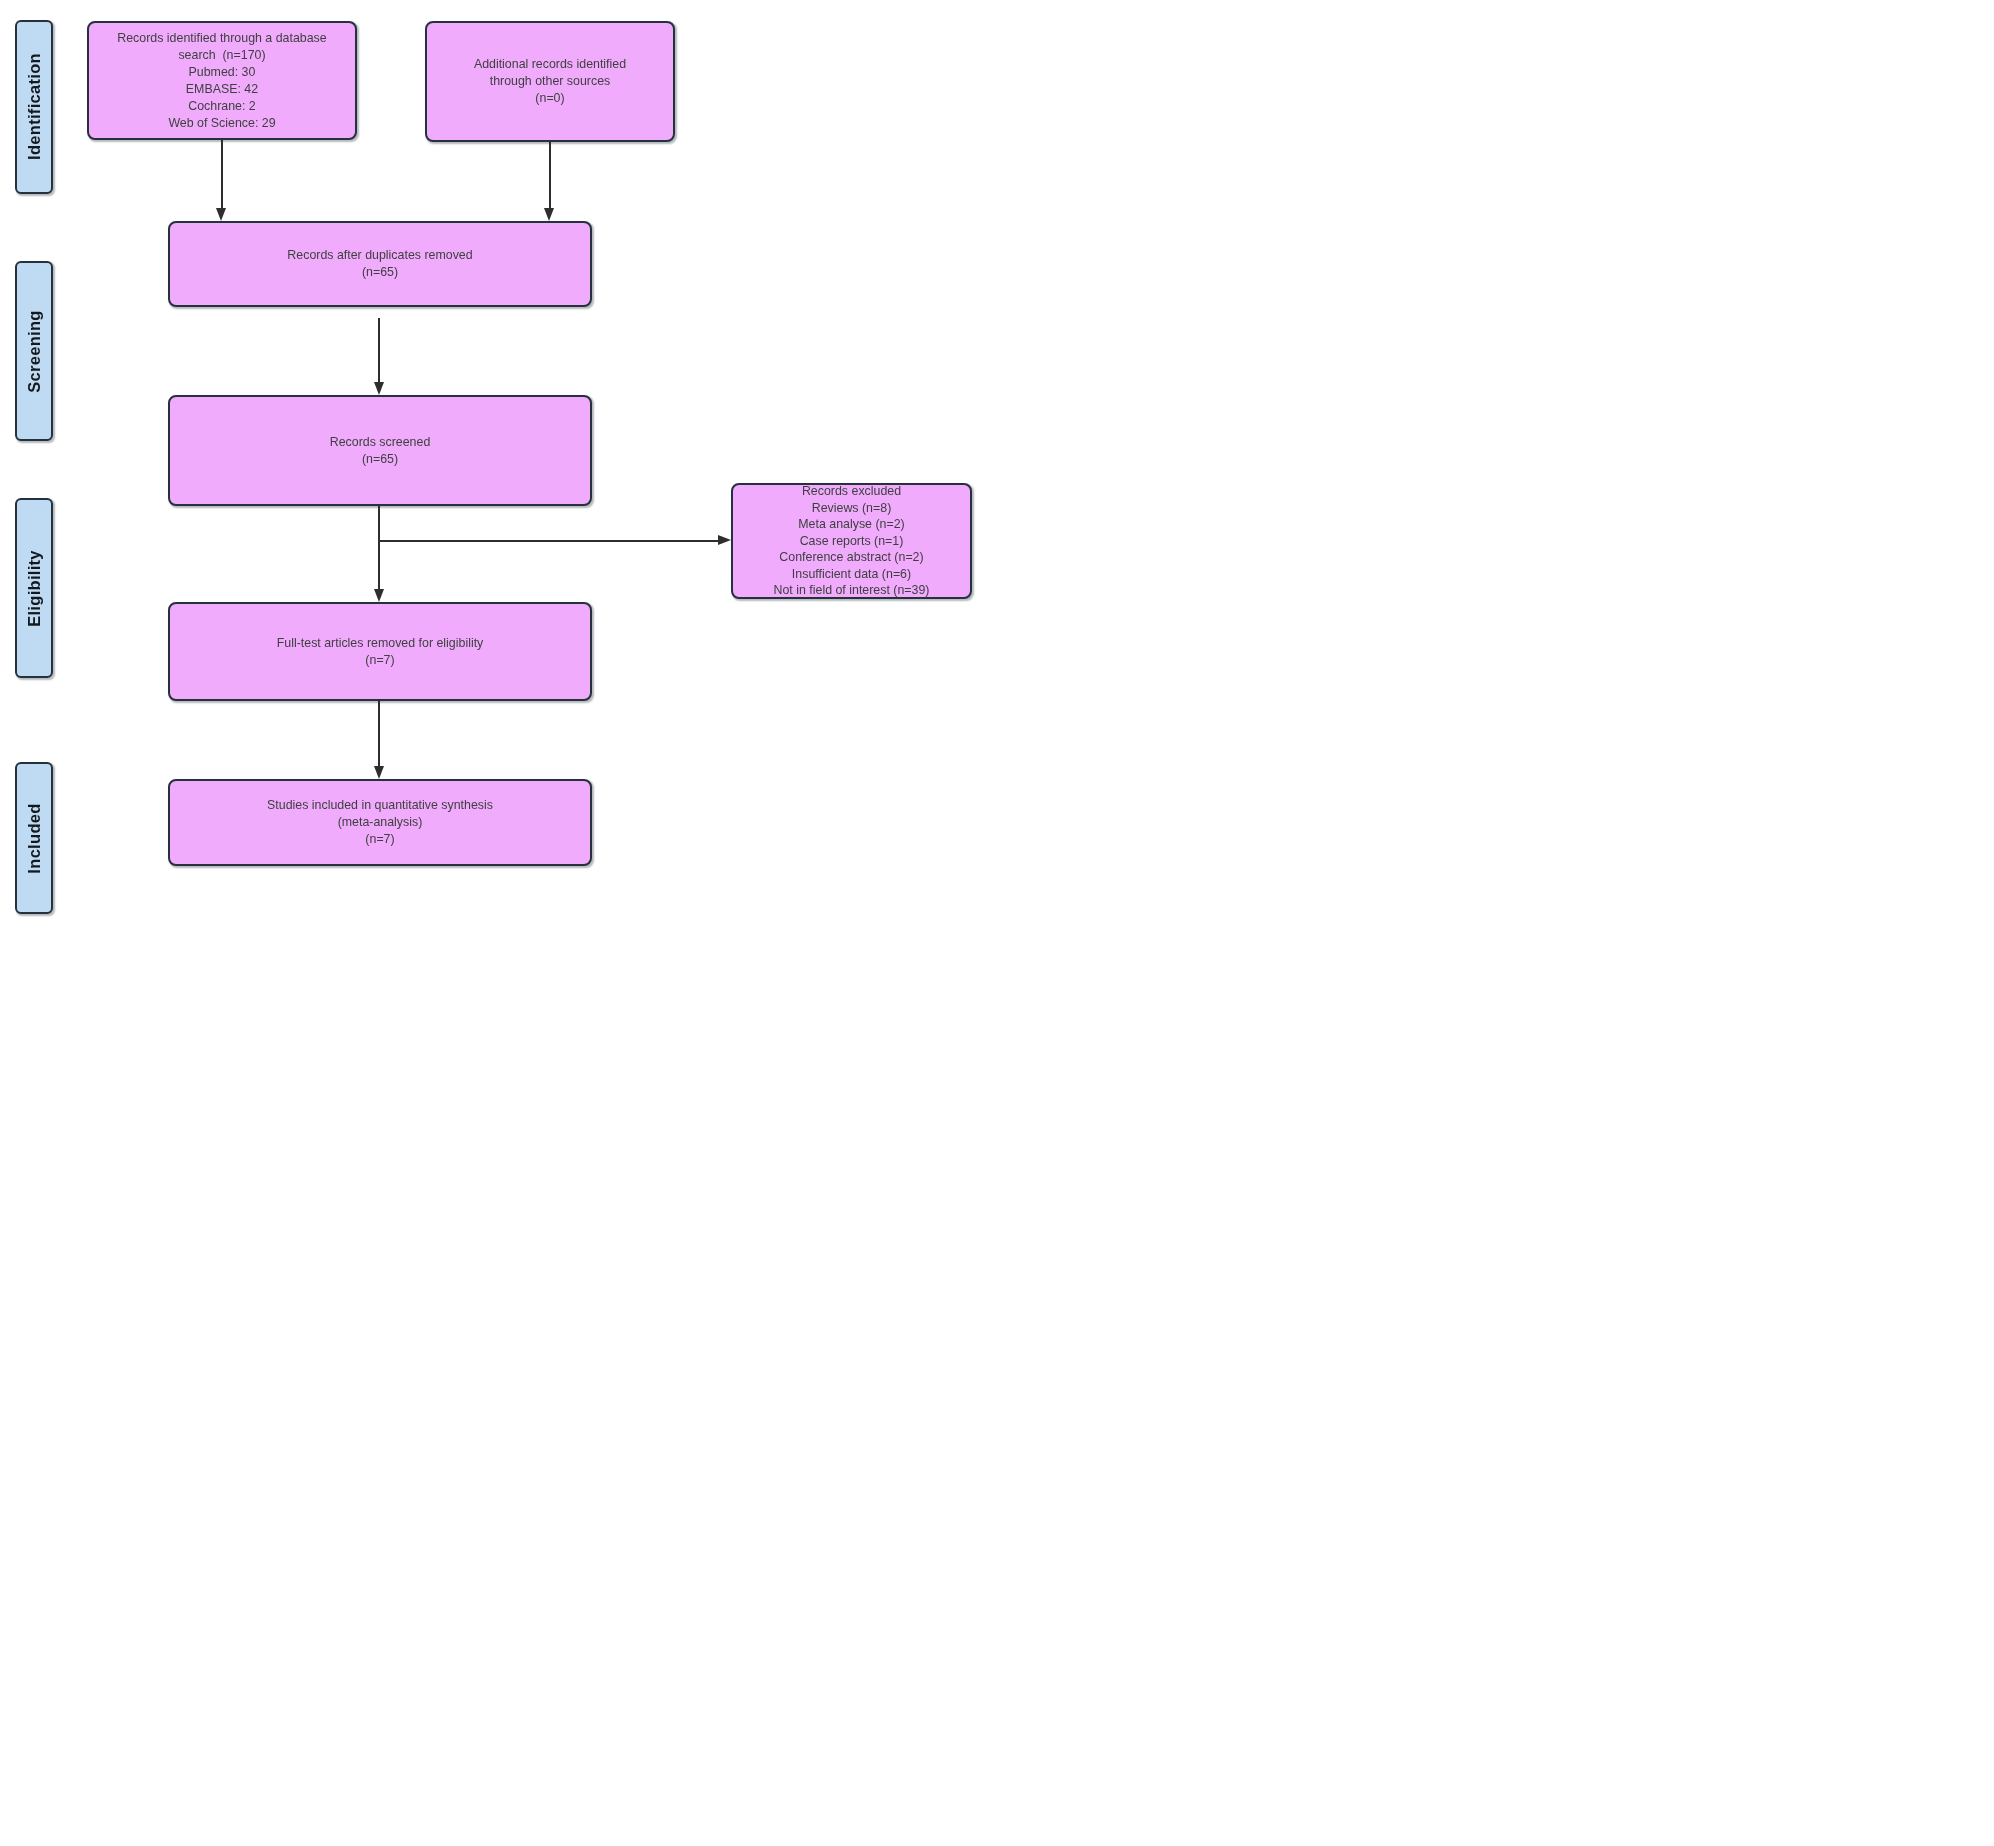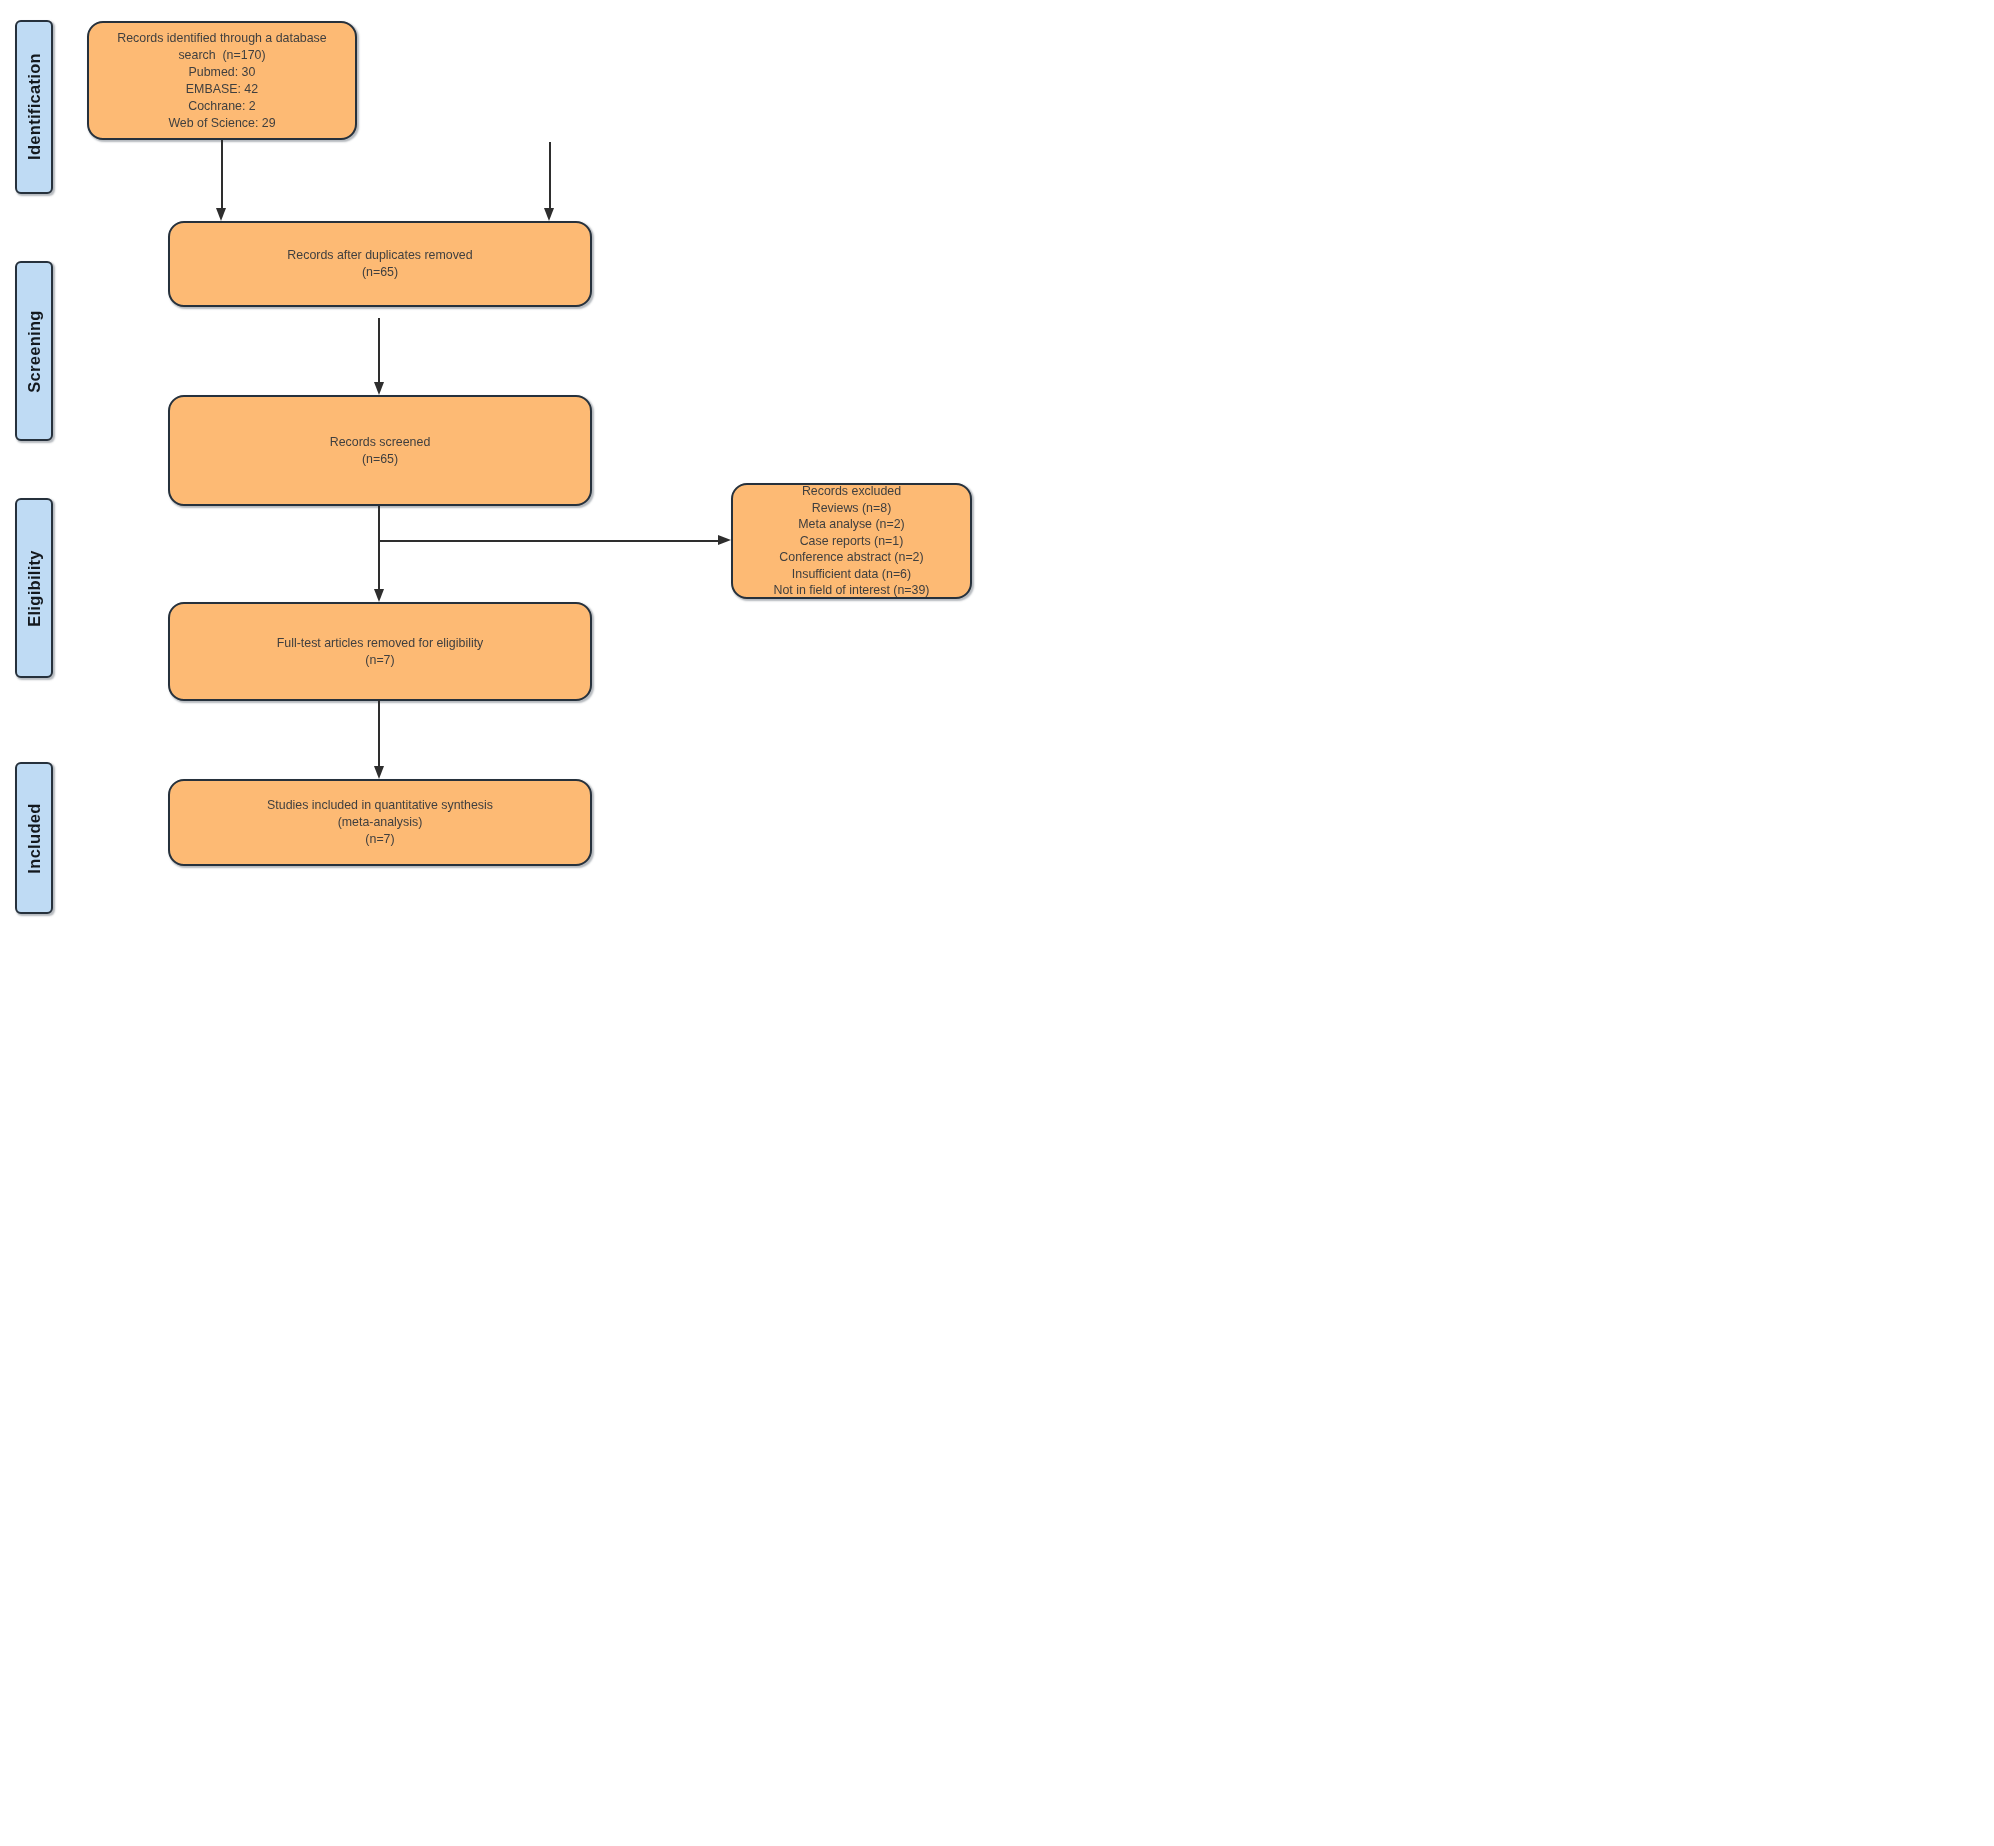--- a/index.html
+++ b/index.html
@@ -1,20 +1,20 @@
 <!DOCTYPE html>
 <html style="font-size:9.4px"><head>
 <meta charset="utf-8">
 <style>
   html,body { margin:0; padding:0; background:#ffffff; font-family:"Liberation Sans", sans-serif; }
   .canvas { position:relative; width:997px; height:924px; background:#ffffff; overflow:hidden; }
 
   .box {
-    position:absolute; background:#fdba74;
-    border:2.4px solid #26313c; border-radius:16px;
+    position:absolute; background:#f0abfc;
+    border:2.4px solid #26313c; border-radius:8px;
     display:flex; align-items:center; 
     box-shadow:1.2px 1.8px 1.8px rgba(90,100,110,0.45);
     box-sizing:border-box;
   }
   .box-text { width:100%; text-align:center; color:#3f3f3f; font-size:12.4px; line-height:17px; }
   .box.excluded .box-text { line-height:16.5px; }
   .box-line { white-space:pre-wrap; }
 
   .stage {
     position:absolute; left:15.3px; width:38px;
@@ -64,20 +64,27 @@
     <div class="box-text">
       <div class="box-line">Records identified through a database</div>
       <div class="box-line">search  (n=170)</div>
       <div class="box-line">Pubmed: 30</div>
       <div class="box-line">EMBASE: 42</div>
       <div class="box-line">Cochrane: 2</div>
       <div class="box-line">Web of Science: 29</div>
     </div>
   </div>
 
+  <div class="box" style="left:425px;top:21px;width:250px;height:121px;">
+    <div class="box-text">
+      <div class="box-line">Additional records identified</div>
+      <div class="box-line">through other sources</div>
+      <div class="box-line">(n=0)</div>
+    </div>
+  </div>
 
   <div class="box" style="left:168px;top:221px;width:424px;height:86px;">
     <div class="box-text">
       <div class="box-line">Records after duplicates removed</div>
       <div class="box-line">(n=65)</div>
     </div>
   </div>
 
   <div class="box" style="left:168px;top:395px;width:424px;height:111px;">
     <div class="box-text">

